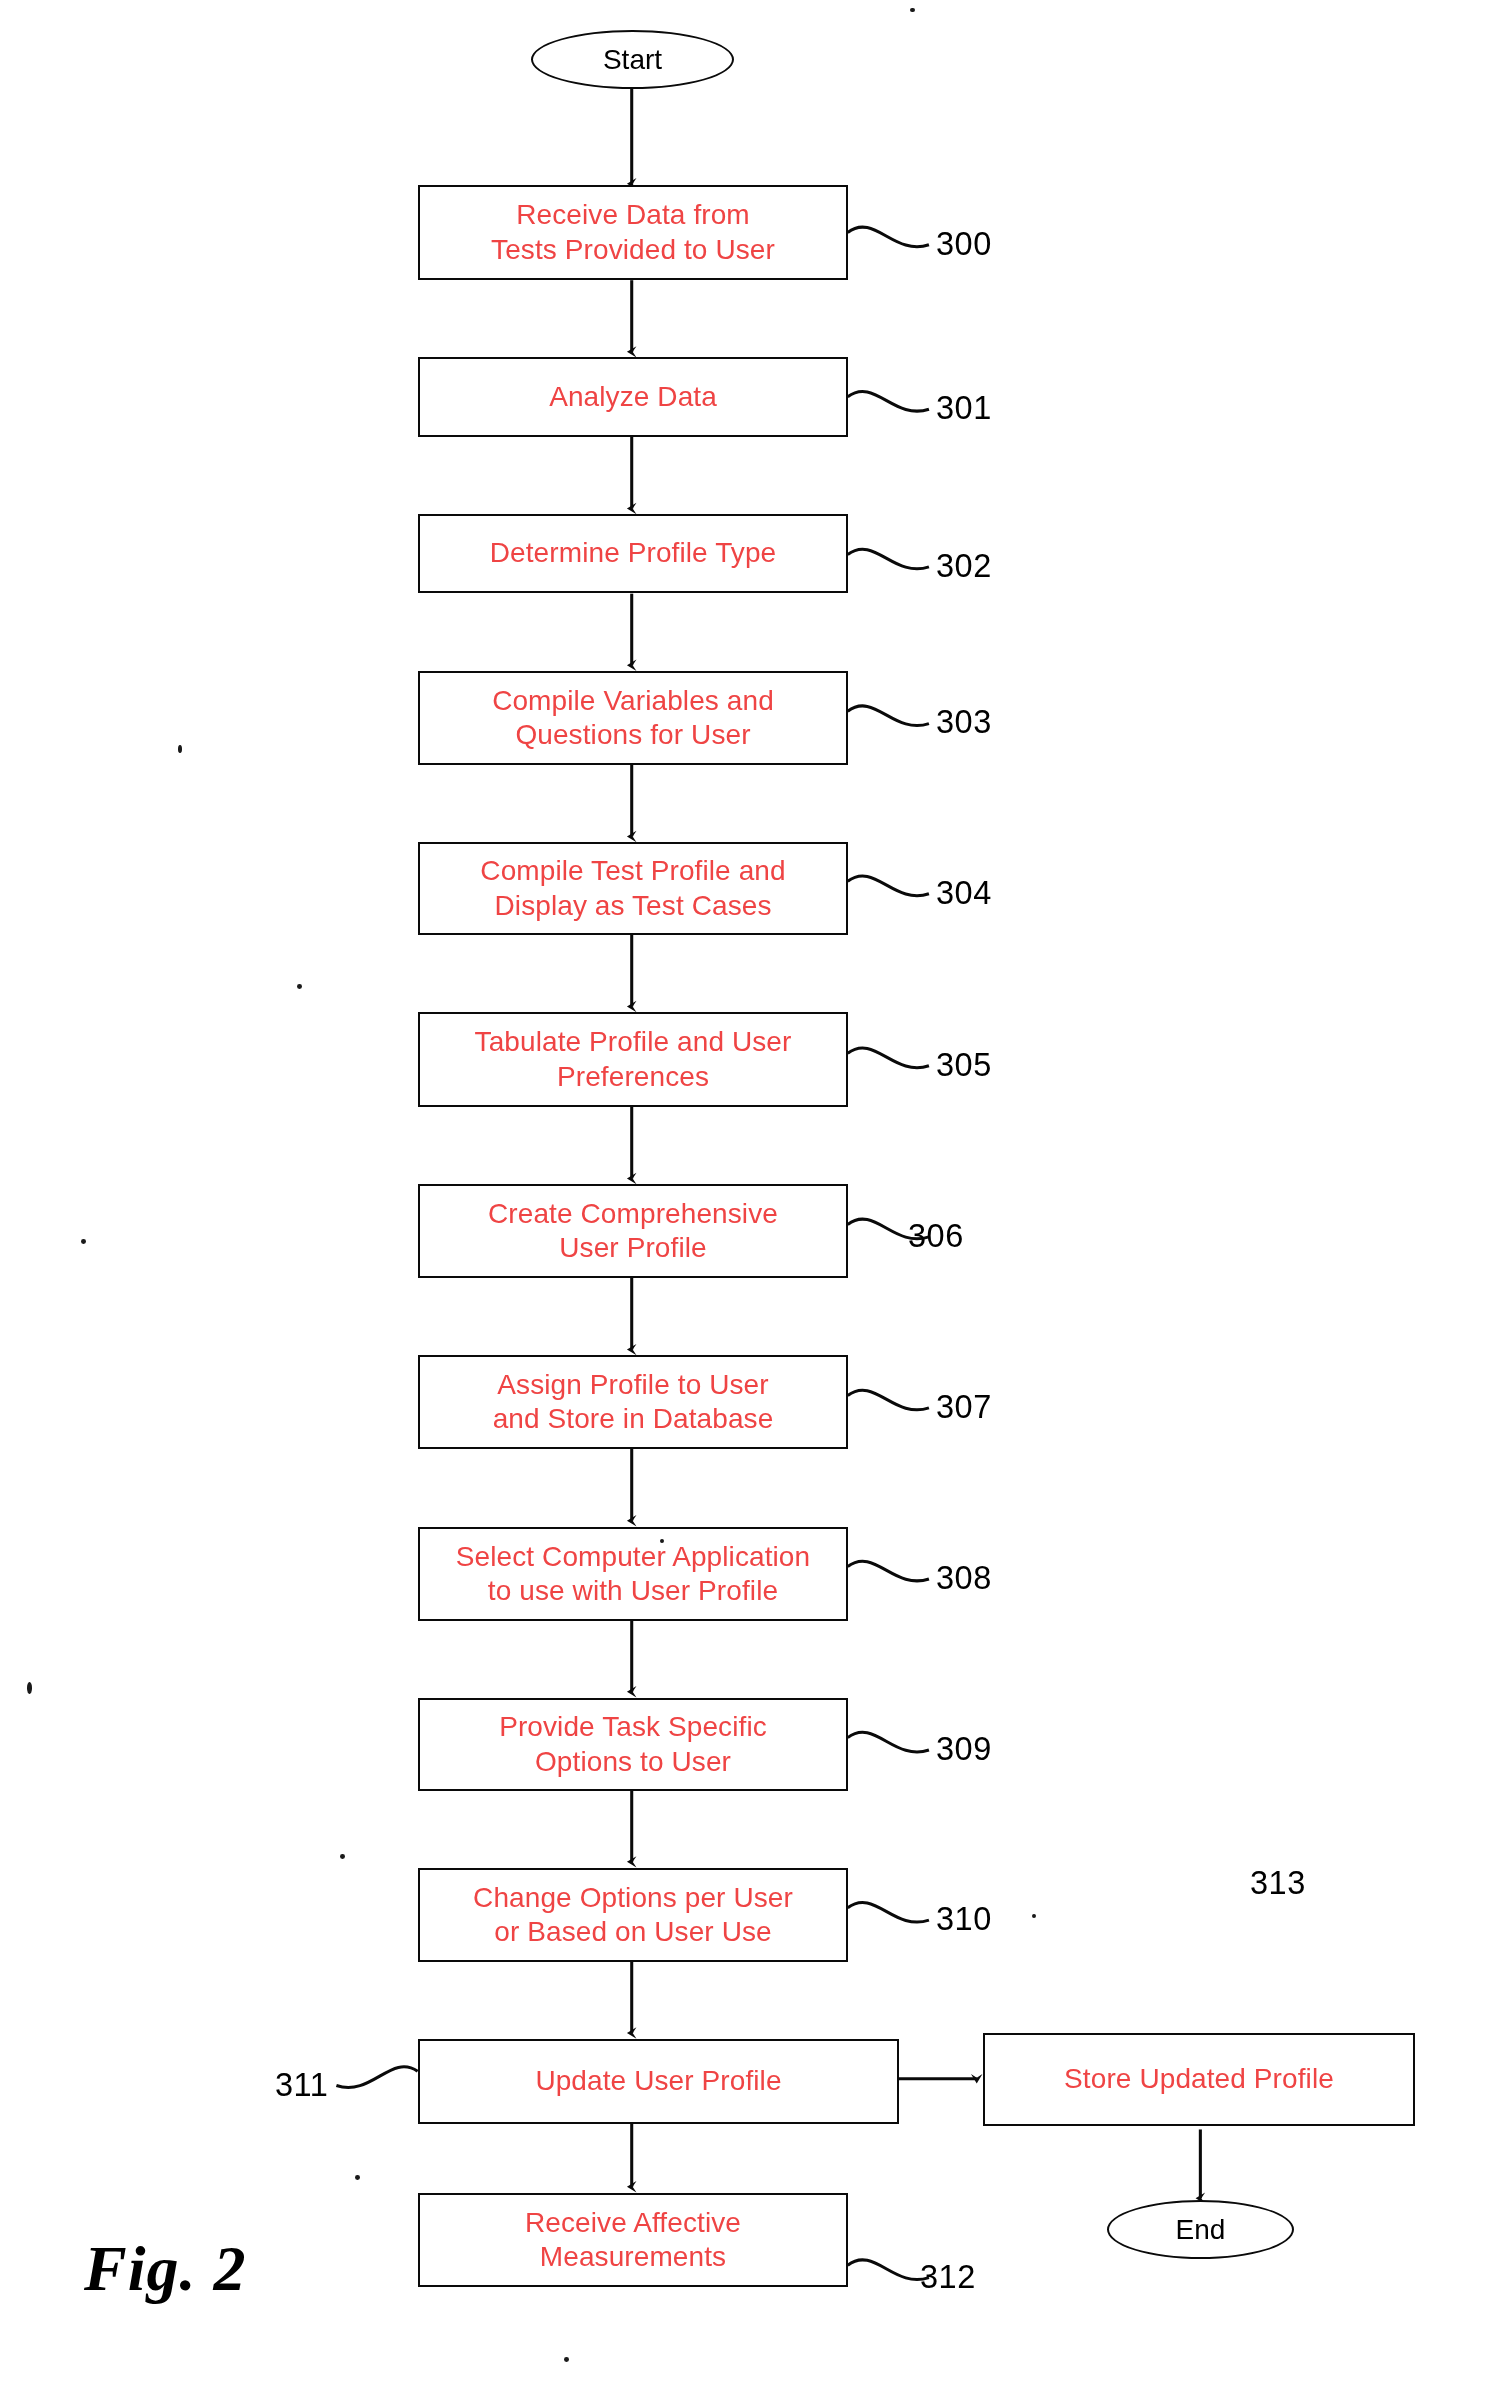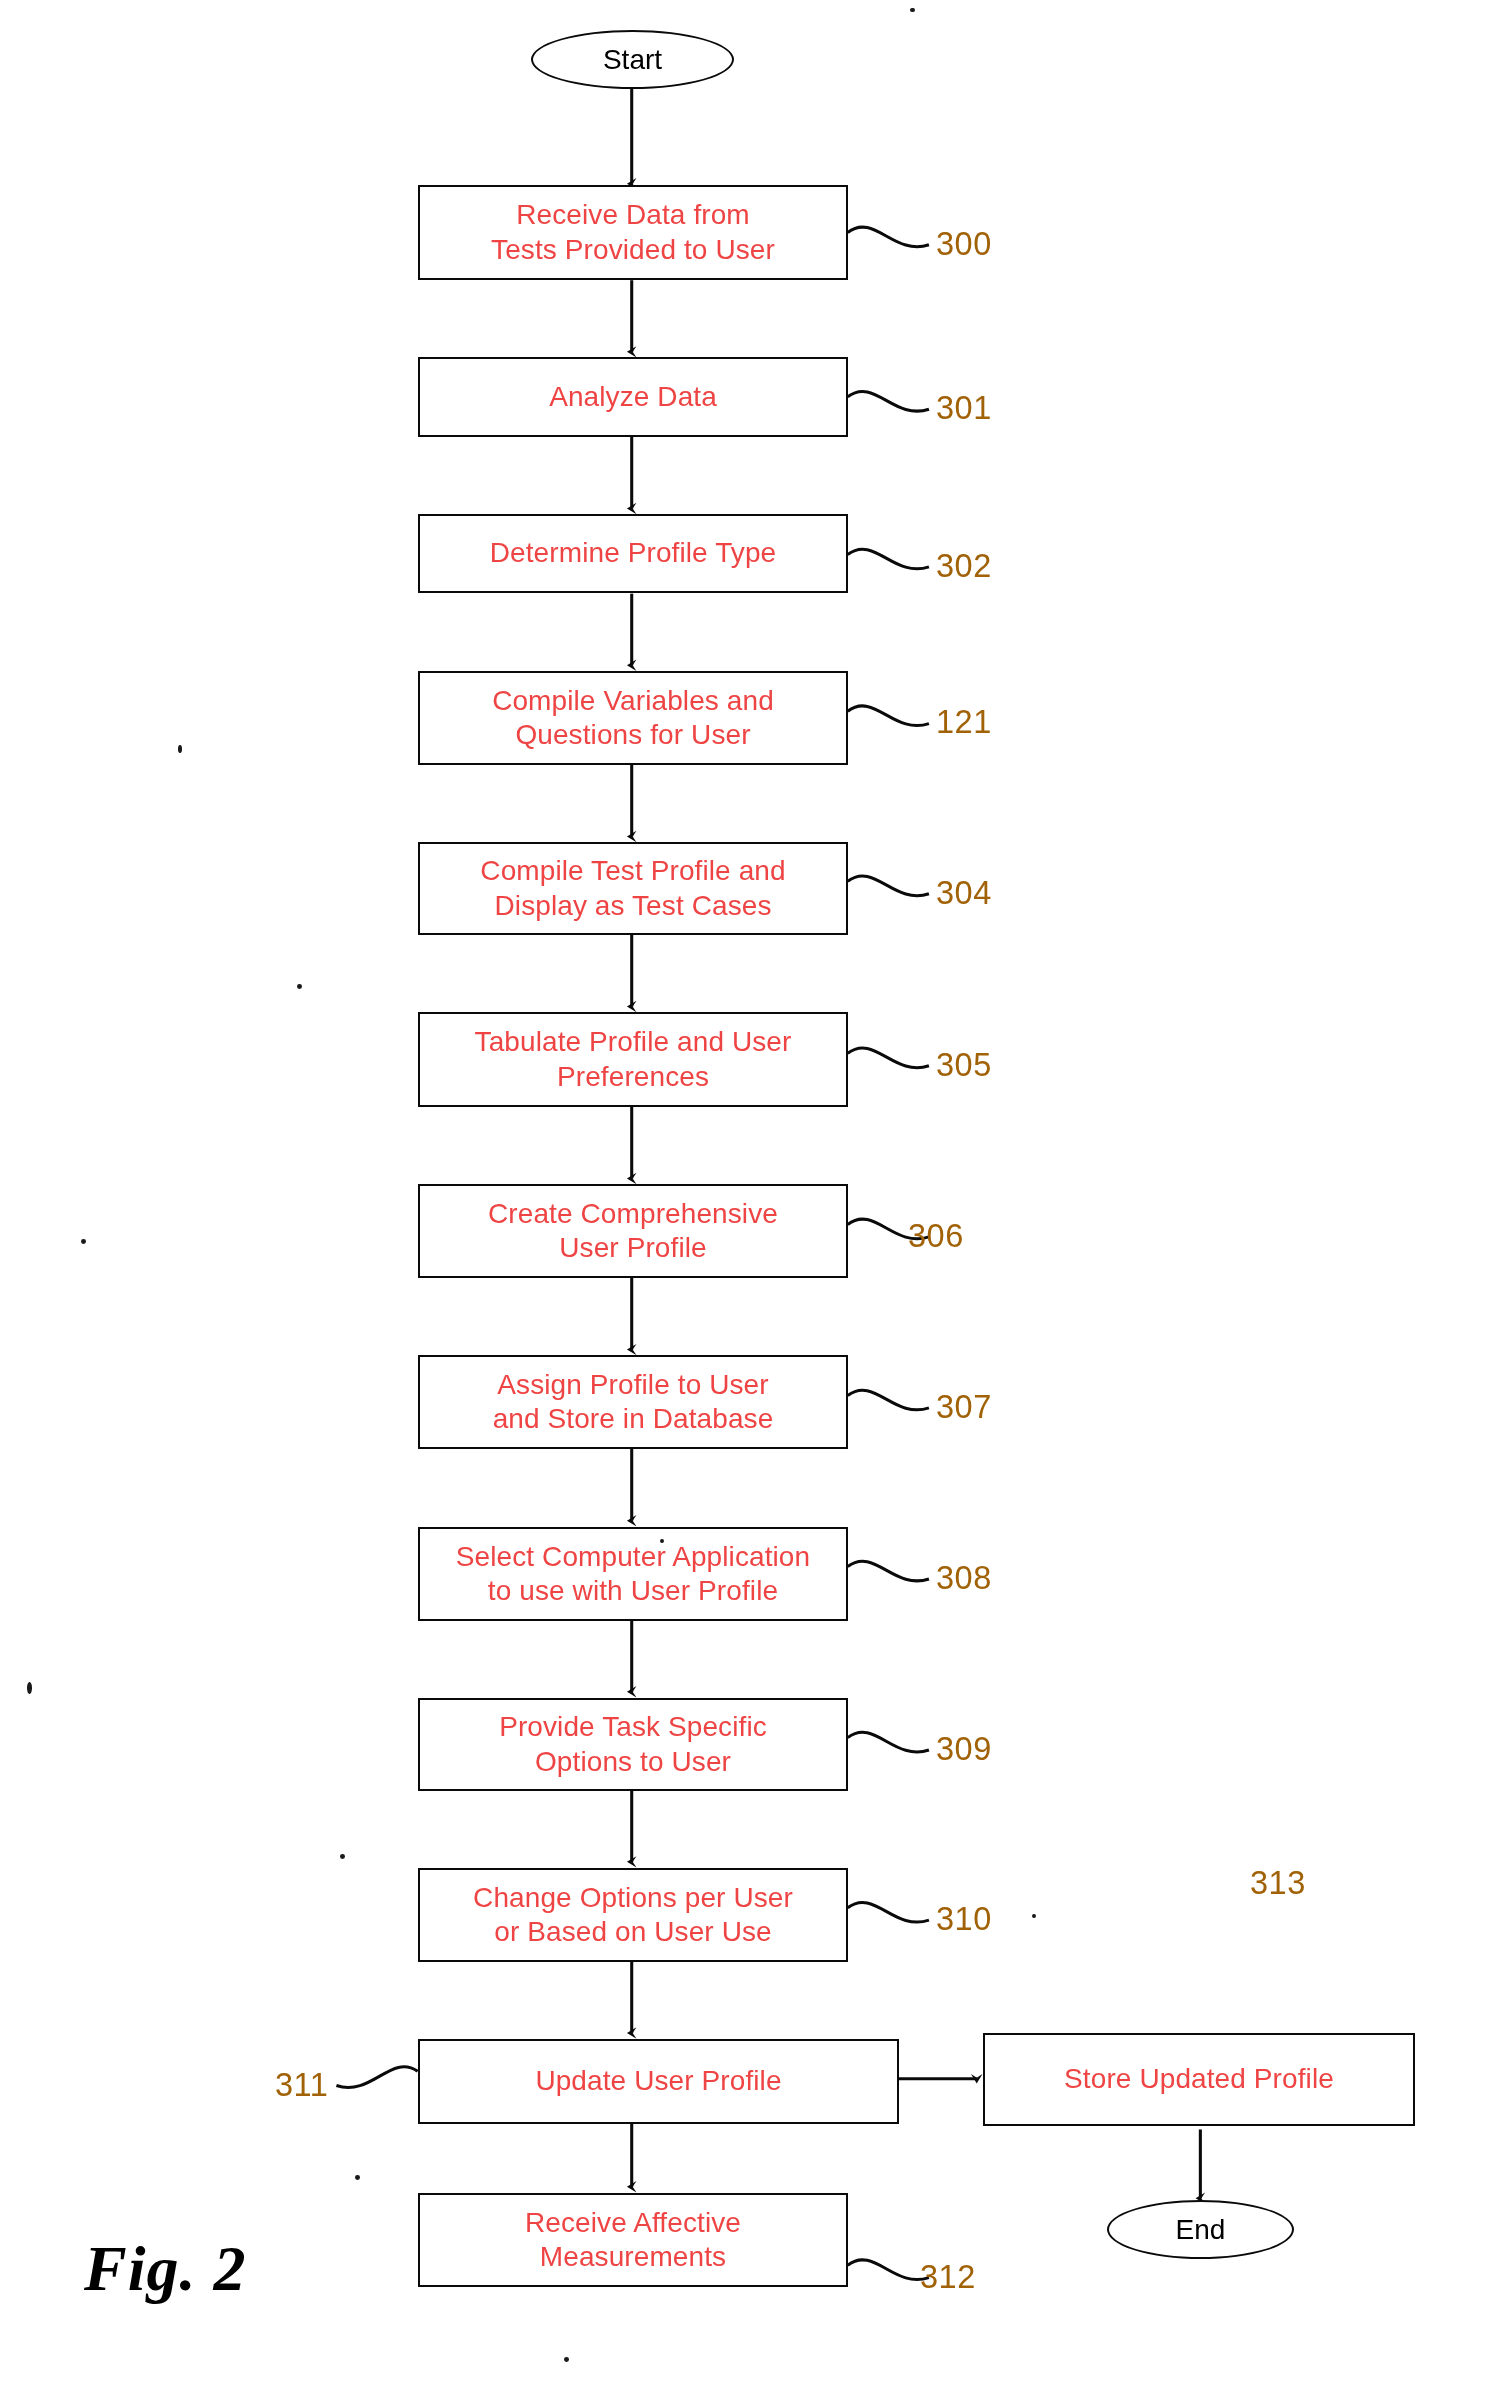--- a/index.html
+++ b/index.html
@@ -43,21 +43,21 @@
     background:#fff;
     display:flex;align-items:center;justify-content:center;
     font-size:28px;
     color:#000;
   }
 
   
   .ref{
     position:absolute;
     font-size:32.5px;
-    color:#a16207;
+    color:#000000;
     white-space:nowrap;
     letter-spacing:0.5px;
   }
 
   
   .figcap{
     position:absolute;
     font-family:"Liberation Serif", serif;
     font-style:italic;
     font-weight:bold;
@@ -187,21 +187,21 @@
 Measurements</span>
   </div>
 
   <div class="node" style="left:983px;top:2033px;width:432px;height:93px;">
     <span class="txt">Store Updated Profile</span>
   </div>
 
   <div class="ref" style="left:936px;top:226px;">300</div>
   <div class="ref" style="left:936px;top:390px;">301</div>
   <div class="ref" style="left:936px;top:548px;">302</div>
-  <div class="ref" style="left:936px;top:704px;">121</div>
+  <div class="ref" style="left:936px;top:704px;">303</div>
   <div class="ref" style="left:936px;top:875px;">304</div>
   <div class="ref" style="left:936px;top:1047px;">305</div>
   <div class="ref" style="left:908px;top:1218px;">306</div>
   <div class="ref" style="left:936px;top:1389px;">307</div>
   <div class="ref" style="left:936px;top:1560px;">308</div>
   <div class="ref" style="left:936px;top:1731px;">309</div>
   <div class="ref" style="left:936px;top:1901px;">310</div>
   <div class="ref" style="left:275px;top:2067px;">311</div>
   <div class="ref" style="left:920px;top:2259px;">312</div>
   <div class="ref" style="left:1250px;top:1865px;">313</div>

